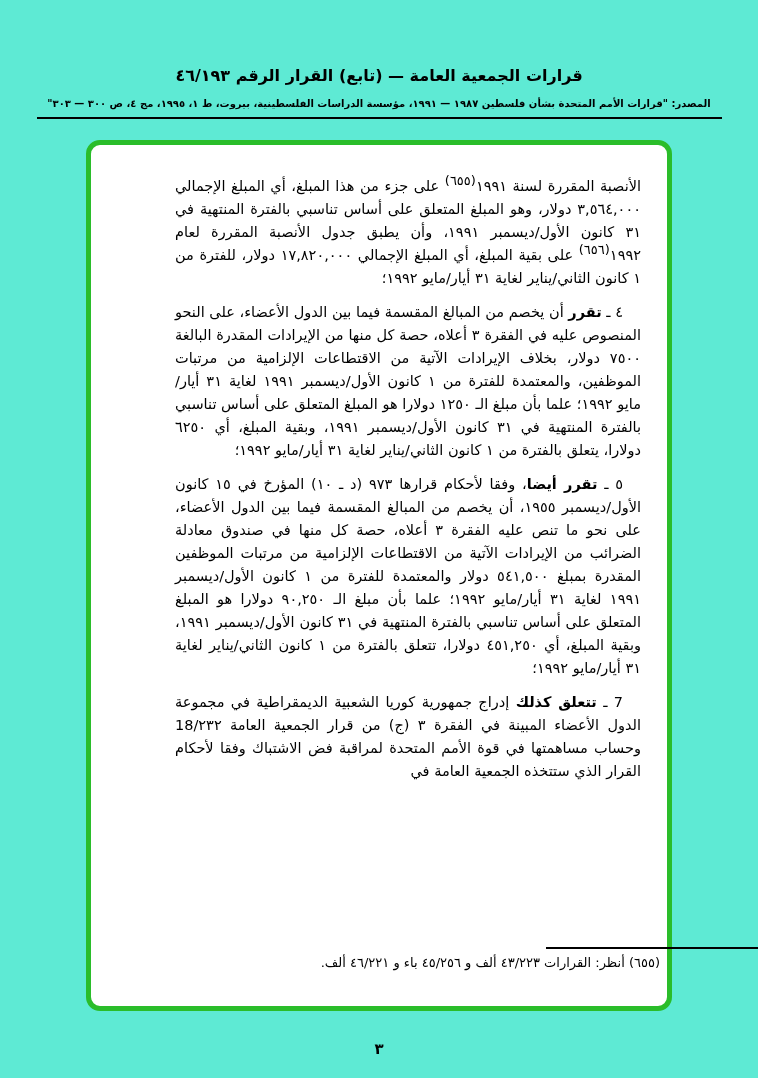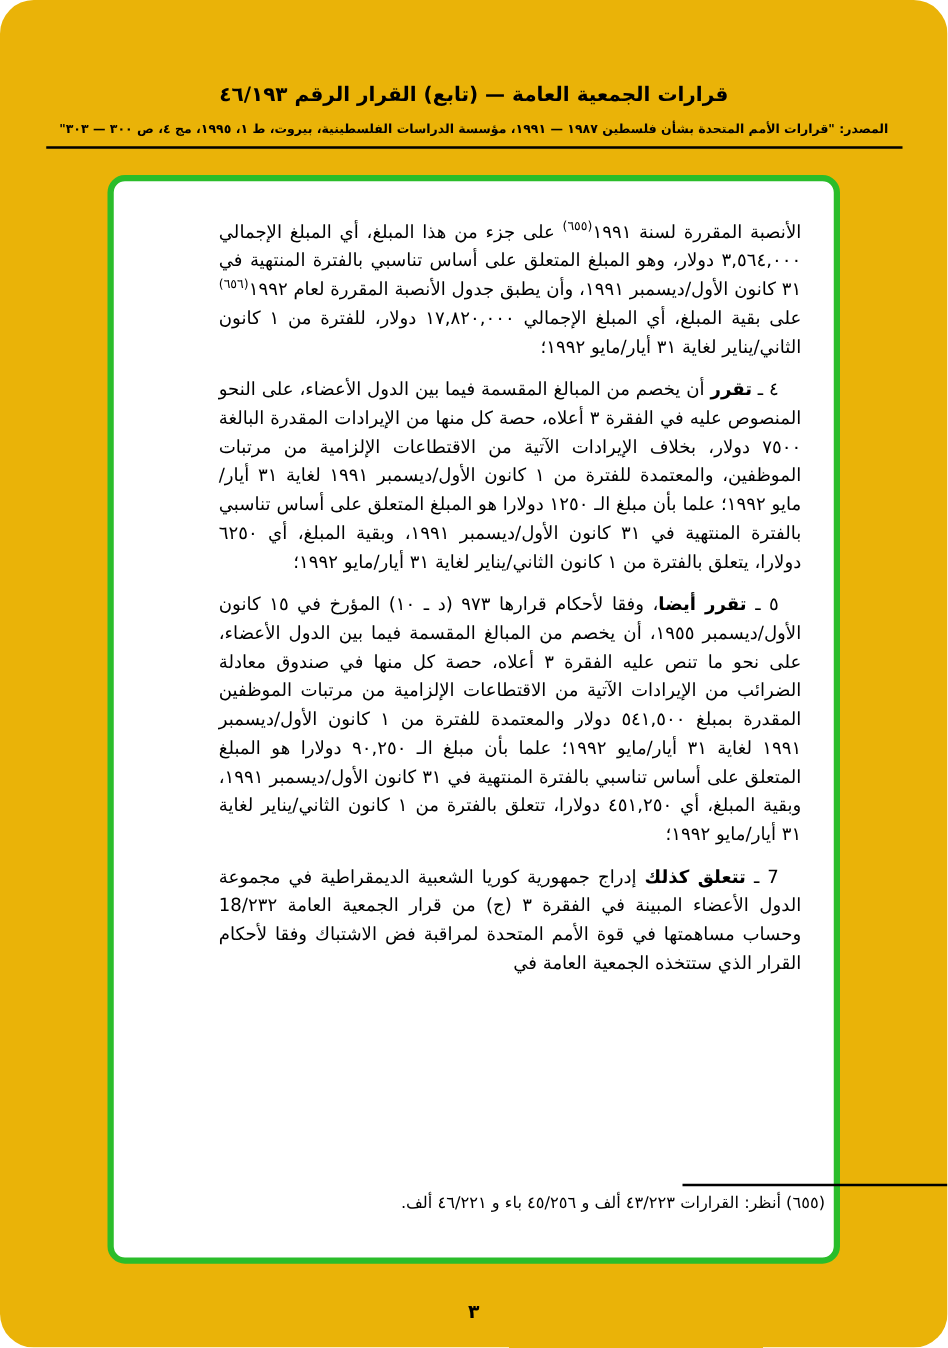--- a/index.html
+++ b/index.html
@@ -3,21 +3,21 @@
 <meta charset="utf-8">
 <style>
   * { box-sizing: border-box; }
   html,body { margin:0; padding:0; }
   body {
     width:758px; height:1078px;
     background:#ffffff;
     font-family:"DejaVu Sans", sans-serif;
     color:#000;
   }
-  .page { position:relative; width:758px; height:1078px; background:#eab308; overflow:hidden;border-radius:27px; }
+  .page { position:relative; width:758px; height:1078px; background:#5eead4; overflow:hidden; }
 
   .header-title {
     position:absolute; top:66px; left:0; right:0;
     text-align:center; direction:rtl;
     font-weight:bold; font-size:16px;
   }
   .source-line {
     position:absolute; top:98px; left:0; right:0;
     text-align:center; direction:rtl;
     font-weight:bold; font-size:10px;
@@ -35,21 +35,21 @@
     background:#fff;
   }
   .text-body {
     direction:rtl; text-align:justify;
     font-size:14.5px; line-height:23px;
     padding:30px 26px 0 84px;
   }
   .text-body p { margin:0 0 11px 0; }
   .text-body p.numbered { text-indent:18px; }
   .verb { font-weight:bold; }
-  sup { font-size:10px; line-height:0;margin-top:32px; }
+  sup { font-size:13px; line-height:0;margin-top:32px; }
 
   .footnote-rule {
     position:absolute; top:947px; left:546px; width:212px;
     border-top:2px solid #000;
     z-index:3;
   }
   .footnotes {
     position:absolute; top:954px; right:98px; width:472px;
     direction:rtl; text-align:right;
     font-size:13px; line-height:18px;

